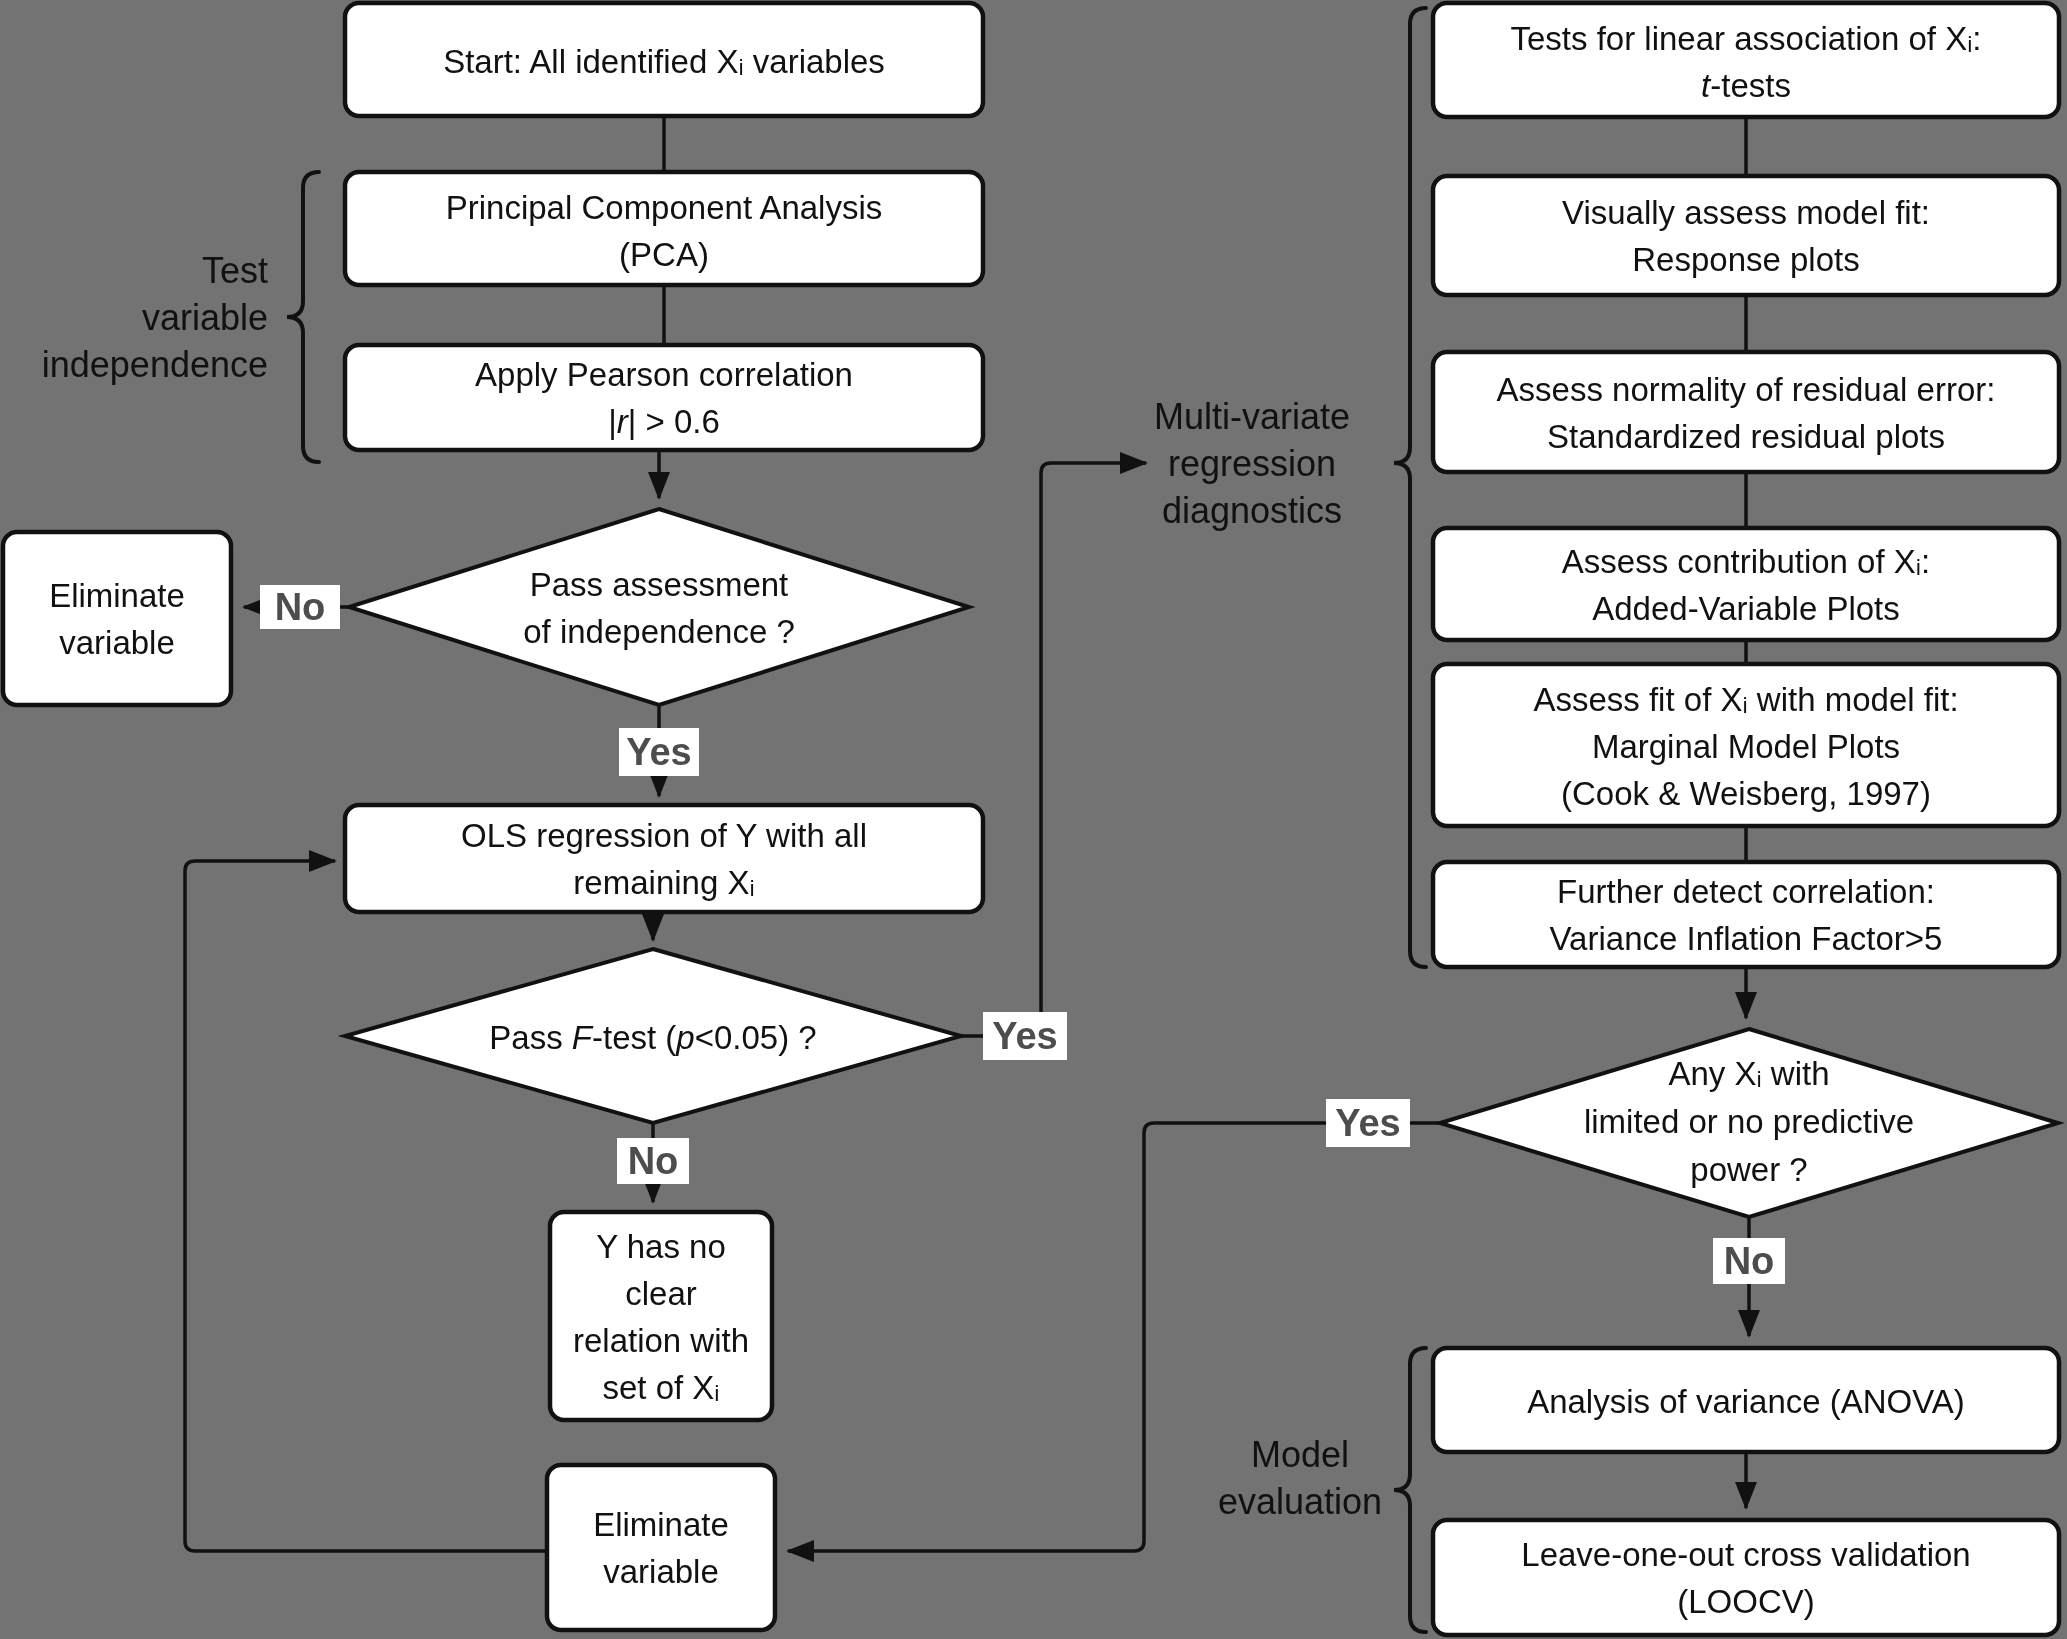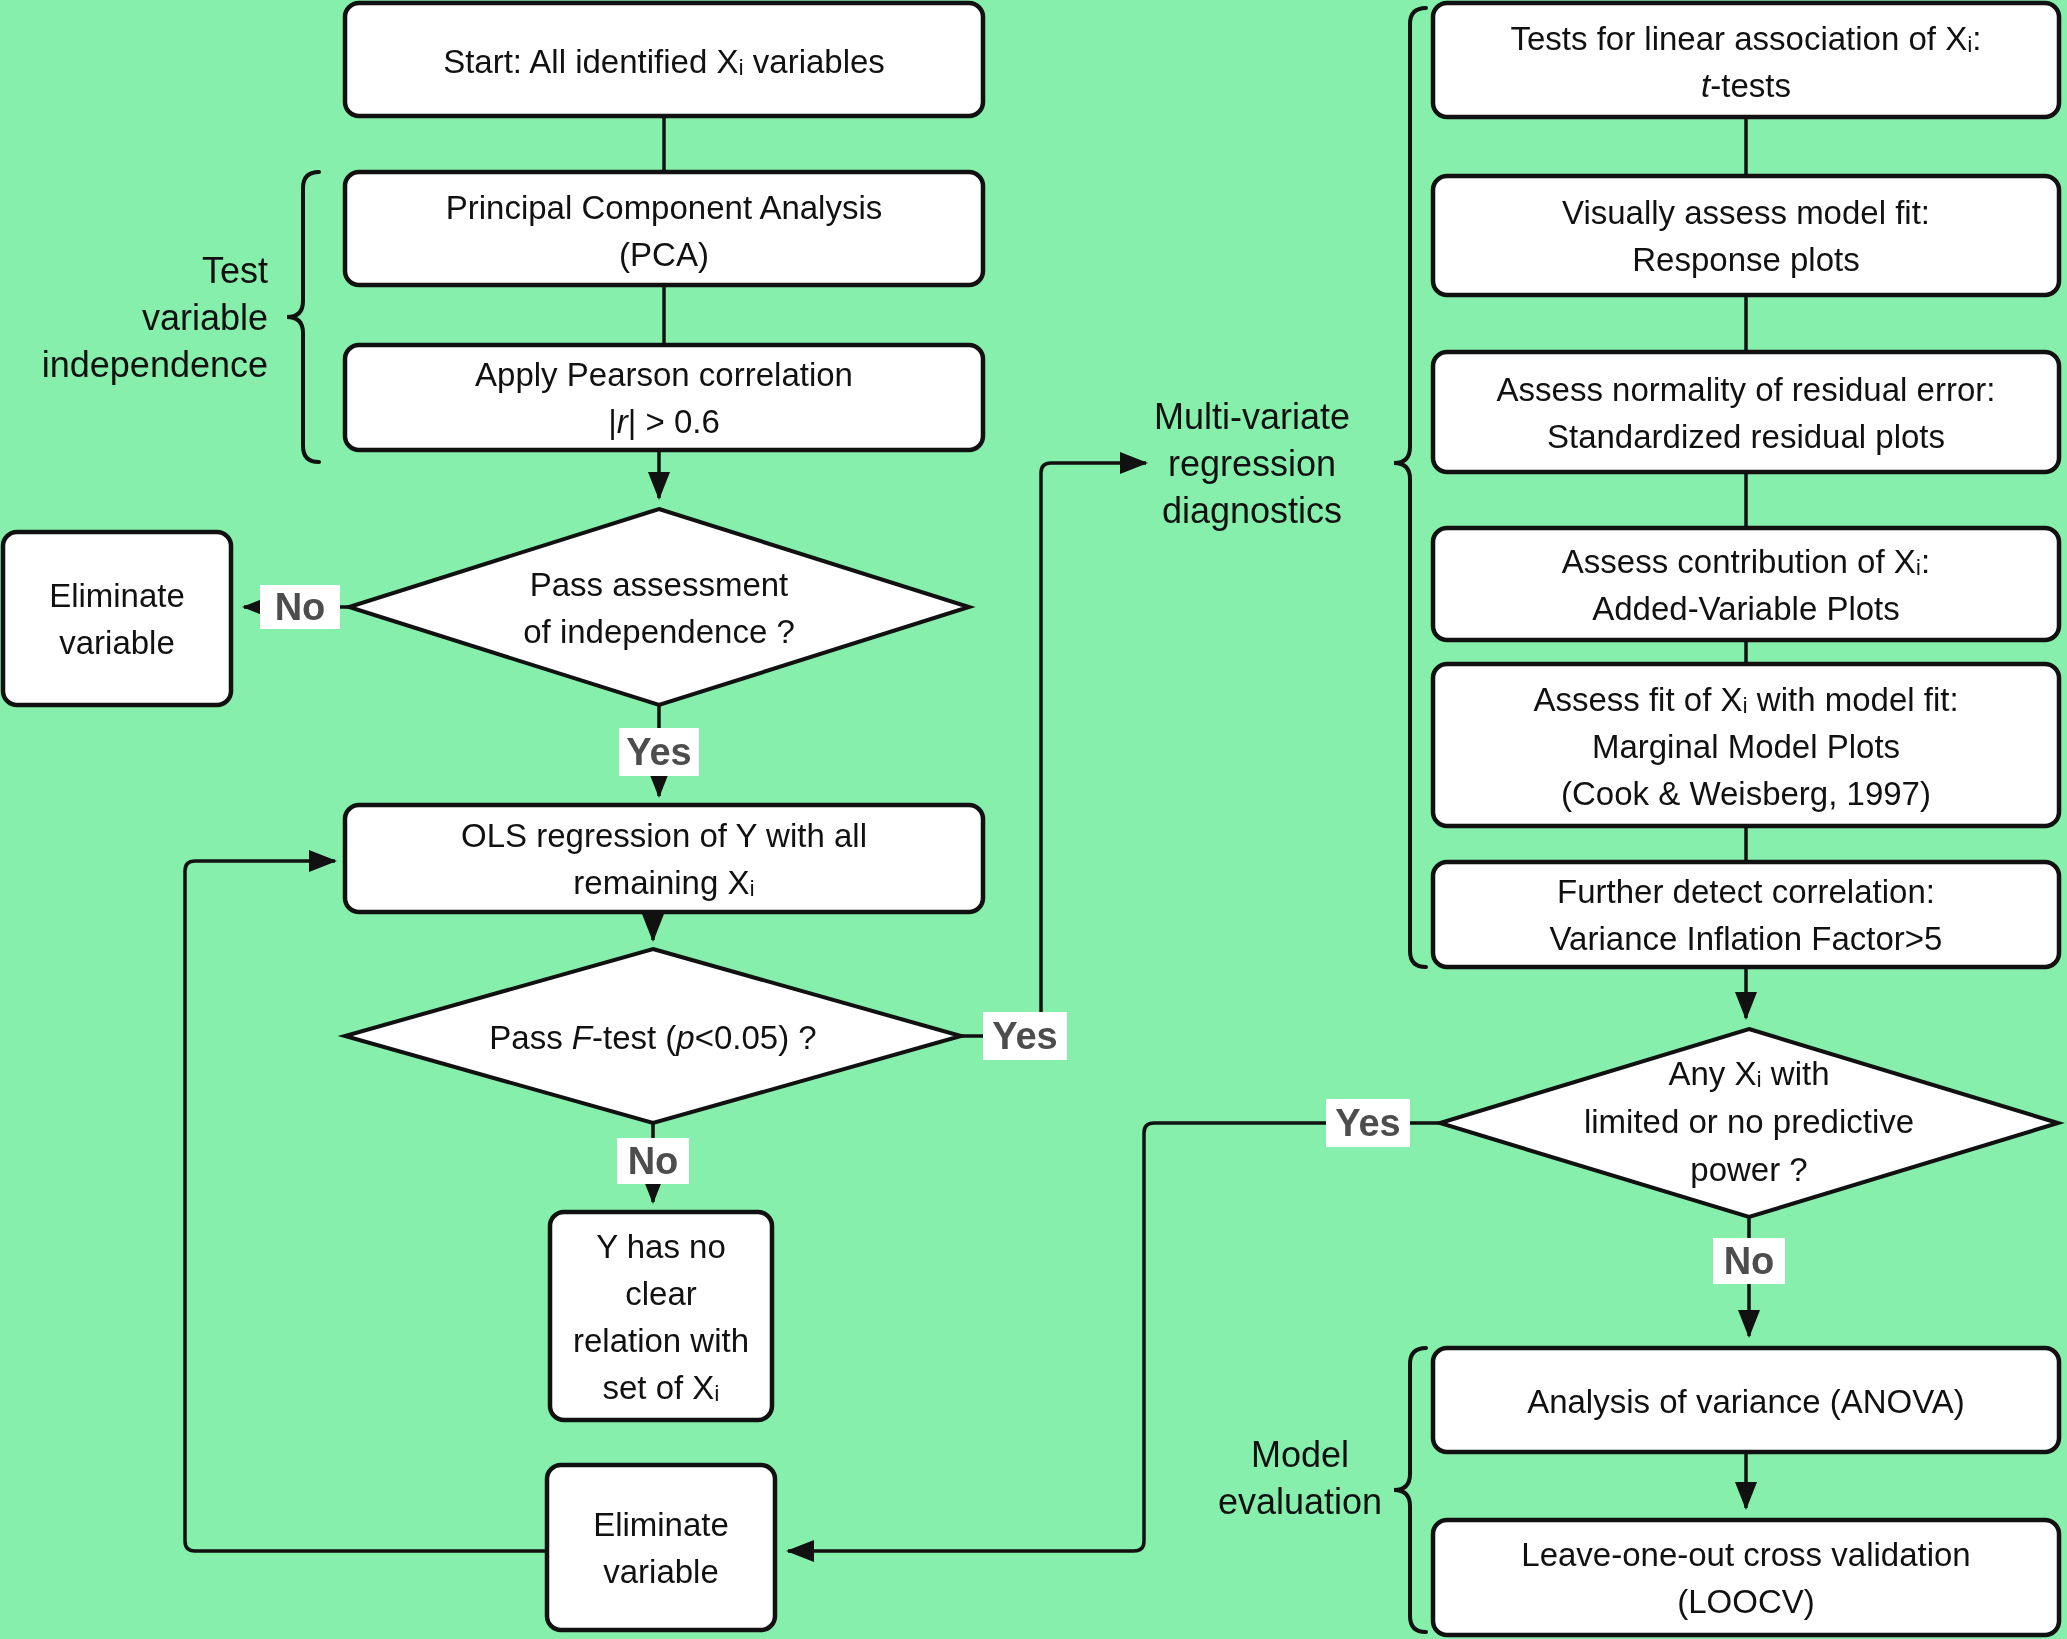--- a/index.html
+++ b/index.html
@@ -1,16 +1,16 @@
 <!DOCTYPE html>
 <html><head>
 <meta charset="utf-8">
 <style>
   html,body{margin:0;padding:0;background:#ffffff;}
-  .stage{position:relative;width:2067px;height:1639px;background:#86efac;overflow:hidden;}
+  .stage{position:relative;width:2067px;height:1639px;background:#737373;overflow:hidden;}
   svg{display:block;}
   .box{fill:#ffffff;stroke:#111111;stroke-width:4.5px;}
   .dia{fill:#ffffff;stroke:#111111;stroke-width:4px;}
   .edge{fill:none;stroke:#111111;stroke-width:3.5px;}
   .brace{fill:none;stroke:#111111;stroke-width:4px;stroke-linecap:round;}
   .bt{font-family:"Liberation Sans","DejaVu Sans",sans-serif;font-size:33px;fill:#111111;text-anchor:middle;}
   .lbl{font-family:"Liberation Sans","DejaVu Sans",sans-serif;font-size:36px;fill:#111111;}
   .yn{font-family:"Liberation Sans","DejaVu Sans",sans-serif;font-size:38px;font-weight:bold;fill:#4d4d4d;text-anchor:middle;}
   .it{font-style:italic;}
   .mask{fill:#ffffff;stroke:none;}

